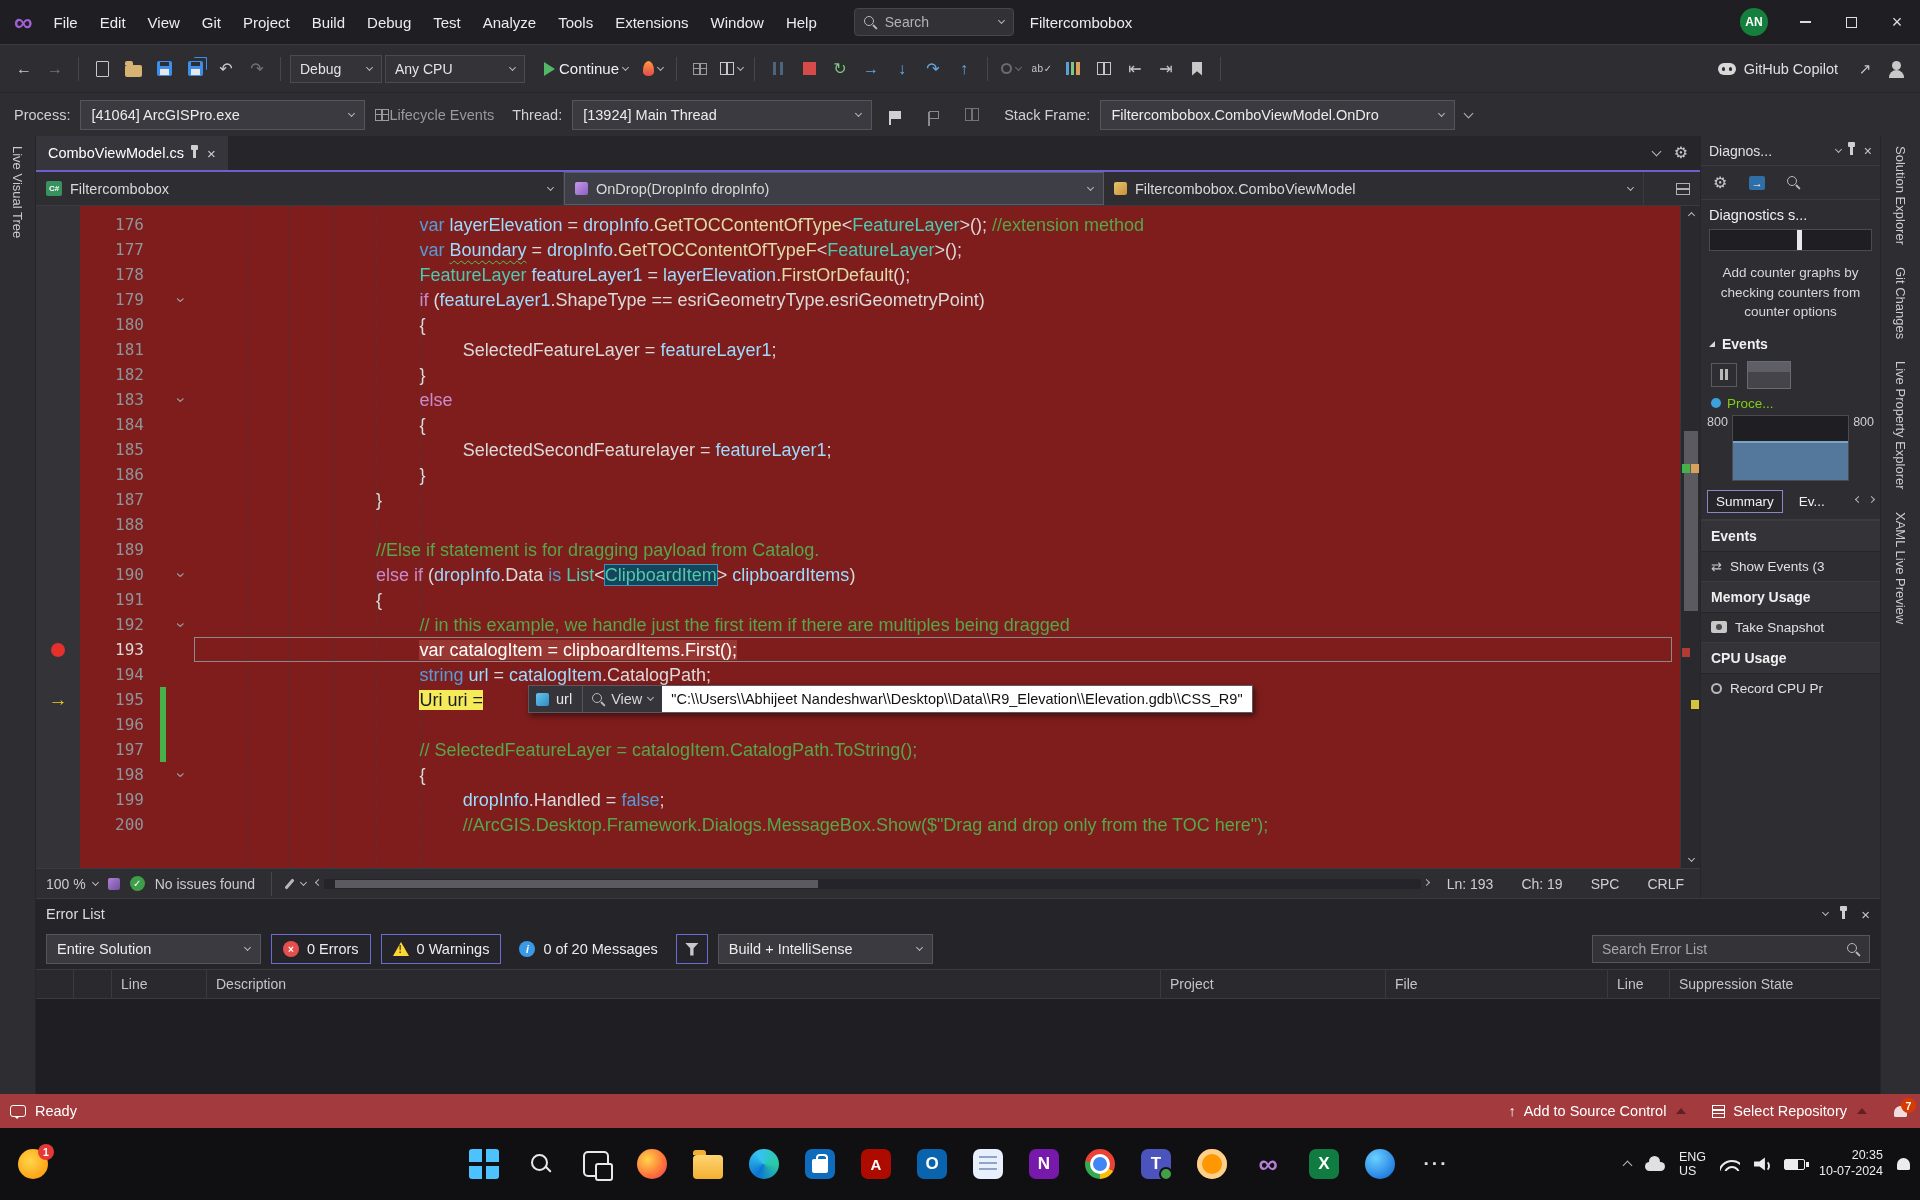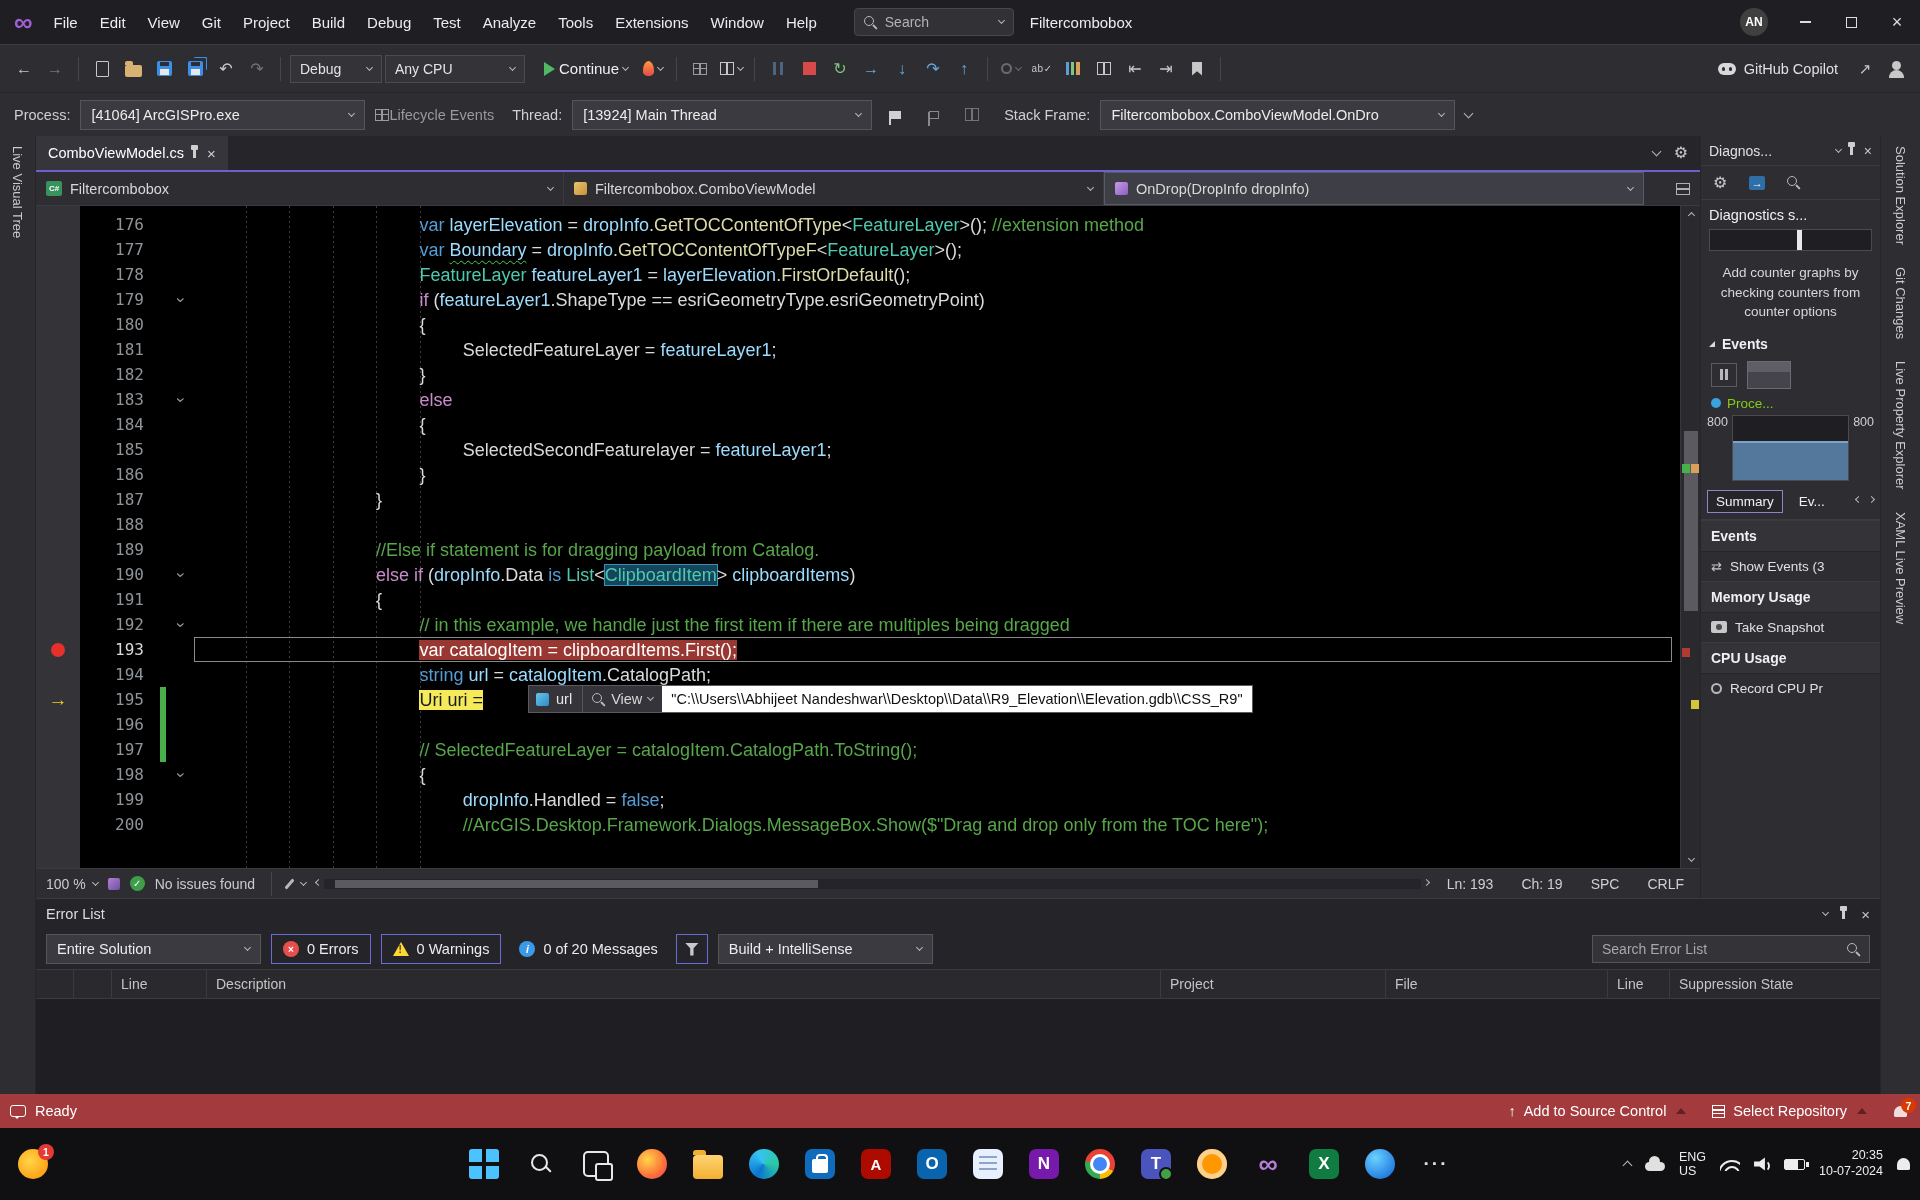--- a/index.html
+++ b/index.html
@@ -18,21 +18,21 @@
   .glyph{font-size:16px;line-height:1;color:#c8c8c8;}
 
   
   .title-bar{height:44px;background:#1f1f23;display:flex;align-items:center;padding-left:10px;flex:0 0 auto;}
   .vs-logo{font-size:26px;font-weight:bold;color:#a15fd6;margin:0 10px 0 4px;line-height:1;}
   .menu-bar{display:flex;height:100%;align-items:center;}
   .menu-item{padding:0 11px;height:100%;display:flex;align-items:center;color:#ececec;font-size:15px;cursor:default;}
   .tb-search{margin-left:26px;width:160px;height:28px;background:#313136;border:1px solid #46464c;border-radius:4px;display:flex;align-items:center;gap:8px;padding:0 9px;color:#b4b4b4;}
   .tb-search .lab{flex:1;font-size:14px;}
   .tb-solution{margin-left:16px;margin-right:auto;color:#ececec;font-size:15px;}
-  .avatar{width:28px;height:28px;border-radius:50%;background:#404040;color:#fff;font-size:12px;font-weight:bold;display:flex;align-items:center;justify-content:center;margin-right:14px;}
+  .avatar{width:28px;height:28px;border-radius:50%;background:#15803d;color:#fff;font-size:12px;font-weight:bold;display:flex;align-items:center;justify-content:center;margin-right:14px;}
   .win-btn{width:46px;height:44px;display:flex;align-items:center;justify-content:center;color:#dcdcdc;}
   .i-mini{width:11px;height:1.6px;background:#ddd;}
   .i-maxi{width:11px;height:11px;border:1.6px solid #ddd;}
   .i-close{font-size:18px;line-height:1;color:#ddd;}
 
   
   .toolbar{height:48px;background:#2d2d32;border-top:1px solid #3a3a40;display:flex;align-items:center;padding:0 10px;gap:3px;flex:0 0 auto;}
   .tbtn{min-width:28px;height:30px;display:flex;align-items:center;justify-content:center;gap:4px;border-radius:3px;color:#c8c8c8;}
   .tbtn.dim{opacity:.45;}
   .tsep{width:1px;height:24px;background:#46464c;margin:0 6px;}
@@ -95,21 +95,21 @@
   .crumb .sp{flex:1;}
   .crumb.c1{width:528px;}
   .crumb.c2{width:540px;}
   .crumb.c3{width:540px;background:#3e3e46;border:1px solid #5a5a64;}
   .i-csproj{width:16px;height:15px;background:#37925e;border-radius:2px;color:#fff;font-size:8px;display:flex;align-items:center;justify-content:center;font-weight:bold;}
   .i-class{width:13px;height:13px;background:linear-gradient(135deg,#e8c46b,#c8913c);border-radius:2px;}
   .i-method{width:13px;height:13px;background:linear-gradient(135deg,#c49ae8,#8f5fc4);border-radius:2px;}
   .i-split{width:14px;height:12px;border:1.5px solid #b0b0b0;background:linear-gradient(to bottom,transparent 0 42%,#b0b0b0 42% 58%,transparent 58%);}
 
   
-  .editor{flex:1;position:relative;background:#000000;overflow:hidden;min-height:0;}
+  .editor{flex:1;position:relative;background:#7f1d1d;overflow:hidden;min-height:0;}
   .bp-strip{position:absolute;left:0;top:0;bottom:0;width:44px;background:#333338;z-index:0;}
   .guide{position:absolute;top:0;bottom:0;width:1px;z-index:1;background-image:repeating-linear-gradient(to bottom,#3d3d3d 0 2px,transparent 2px 5px);}
   #code-lines{position:relative;z-index:2;padding-top:6px;}
   .cl{display:flex;height:25px;position:relative;}
   .g-bp{width:44px;flex:0 0 auto;display:flex;align-items:center;justify-content:center;}
   .bp-dot{width:14px;height:14px;border-radius:50%;background:#e5302c;}
   .cur-ar{color:#f5cf1f;font-weight:bold;font-size:19px;line-height:1;}
   .g-num{width:78px;flex:0 0 auto;text-align:right;padding-right:14px;color:#8f9499;font:16px/25px "DejaVu Sans Mono",monospace;}
   .g-num.act{color:#d8d8d8;}
   .g-chg{width:10px;flex:0 0 auto;}
@@ -471,29 +471,29 @@
             </div>
           </div>
 
           <div class="nav-bar">
             <div class="crumb c1">
               <span class="i-csproj">C#</span>
               <span>Filtercombobox</span>
               <span class="sp"></span>
                 <span class="chev sm"></span>
             </div>
+            <div class="crumb c3">
+              <span class="i-method"></span>
+              <span>OnDrop(DropInfo dropInfo)</span>
+              <span class="sp"></span>
+                <span class="chev sm"></span>
+            </div>
             <div class="crumb c2">
               <span class="i-class"></span>
               <span>Filtercombobox.ComboViewModel</span>
-              <span class="sp"></span>
-                <span class="chev sm"></span>
-            </div>
-            <div class="crumb c3">
-              <span class="i-method"></span>
-              <span>OnDrop(DropInfo dropInfo)</span>
               <span class="sp"></span>
                 <span class="chev sm"></span>
             </div>
             <div class="crumb" style="border-right:none;margin-left:auto">
               <span class="i-split"></span>
             </div>
           </div>
 
           <div class="editor">
             <div class="bp-strip"></div>

